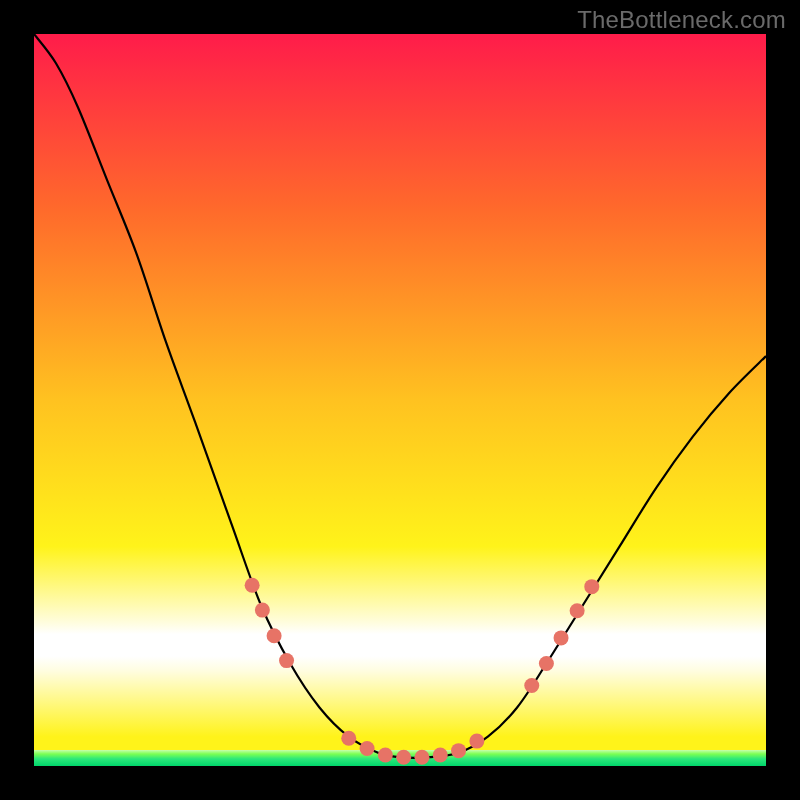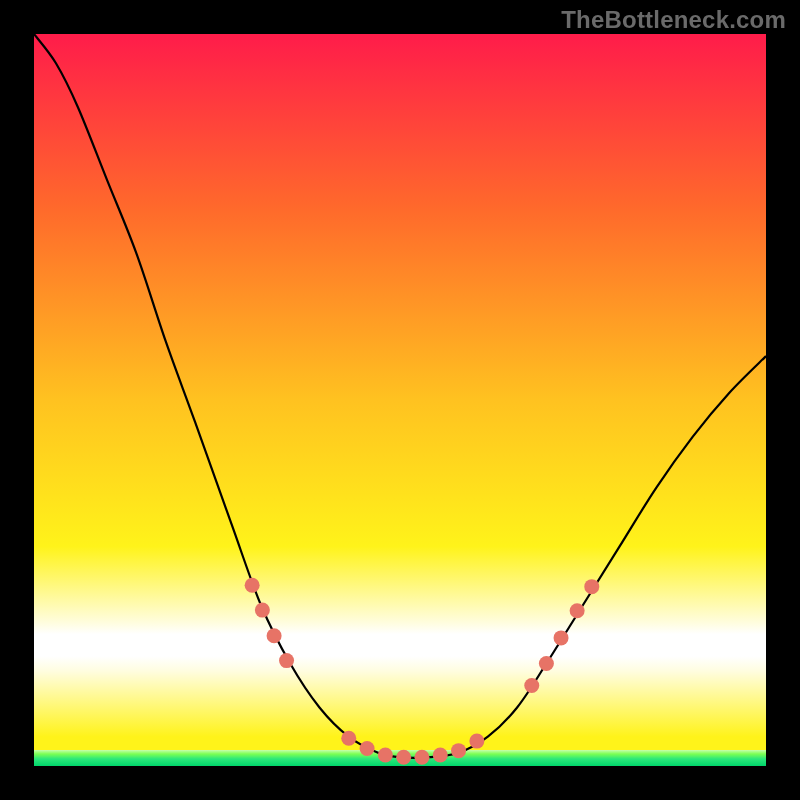--- a/index.html
+++ b/index.html
@@ -27,21 +27,21 @@
     left: 0; right: 0;
     bottom: 0;
     height: 16px;
   }
   .watermark {
     position: absolute;
     top: 6px;
     right: 14px;
     font-family: Arial, Helvetica, sans-serif;
     font-size: 24px;
-    font-weight: 700;
+    font-weight: 400;
     color: #6a6a6a;
     letter-spacing: 0.2px;
   }
   svg.curve {
     position: absolute;
     inset: 0;
     width: 100%;
     height: 100%;
   }
 </style>

